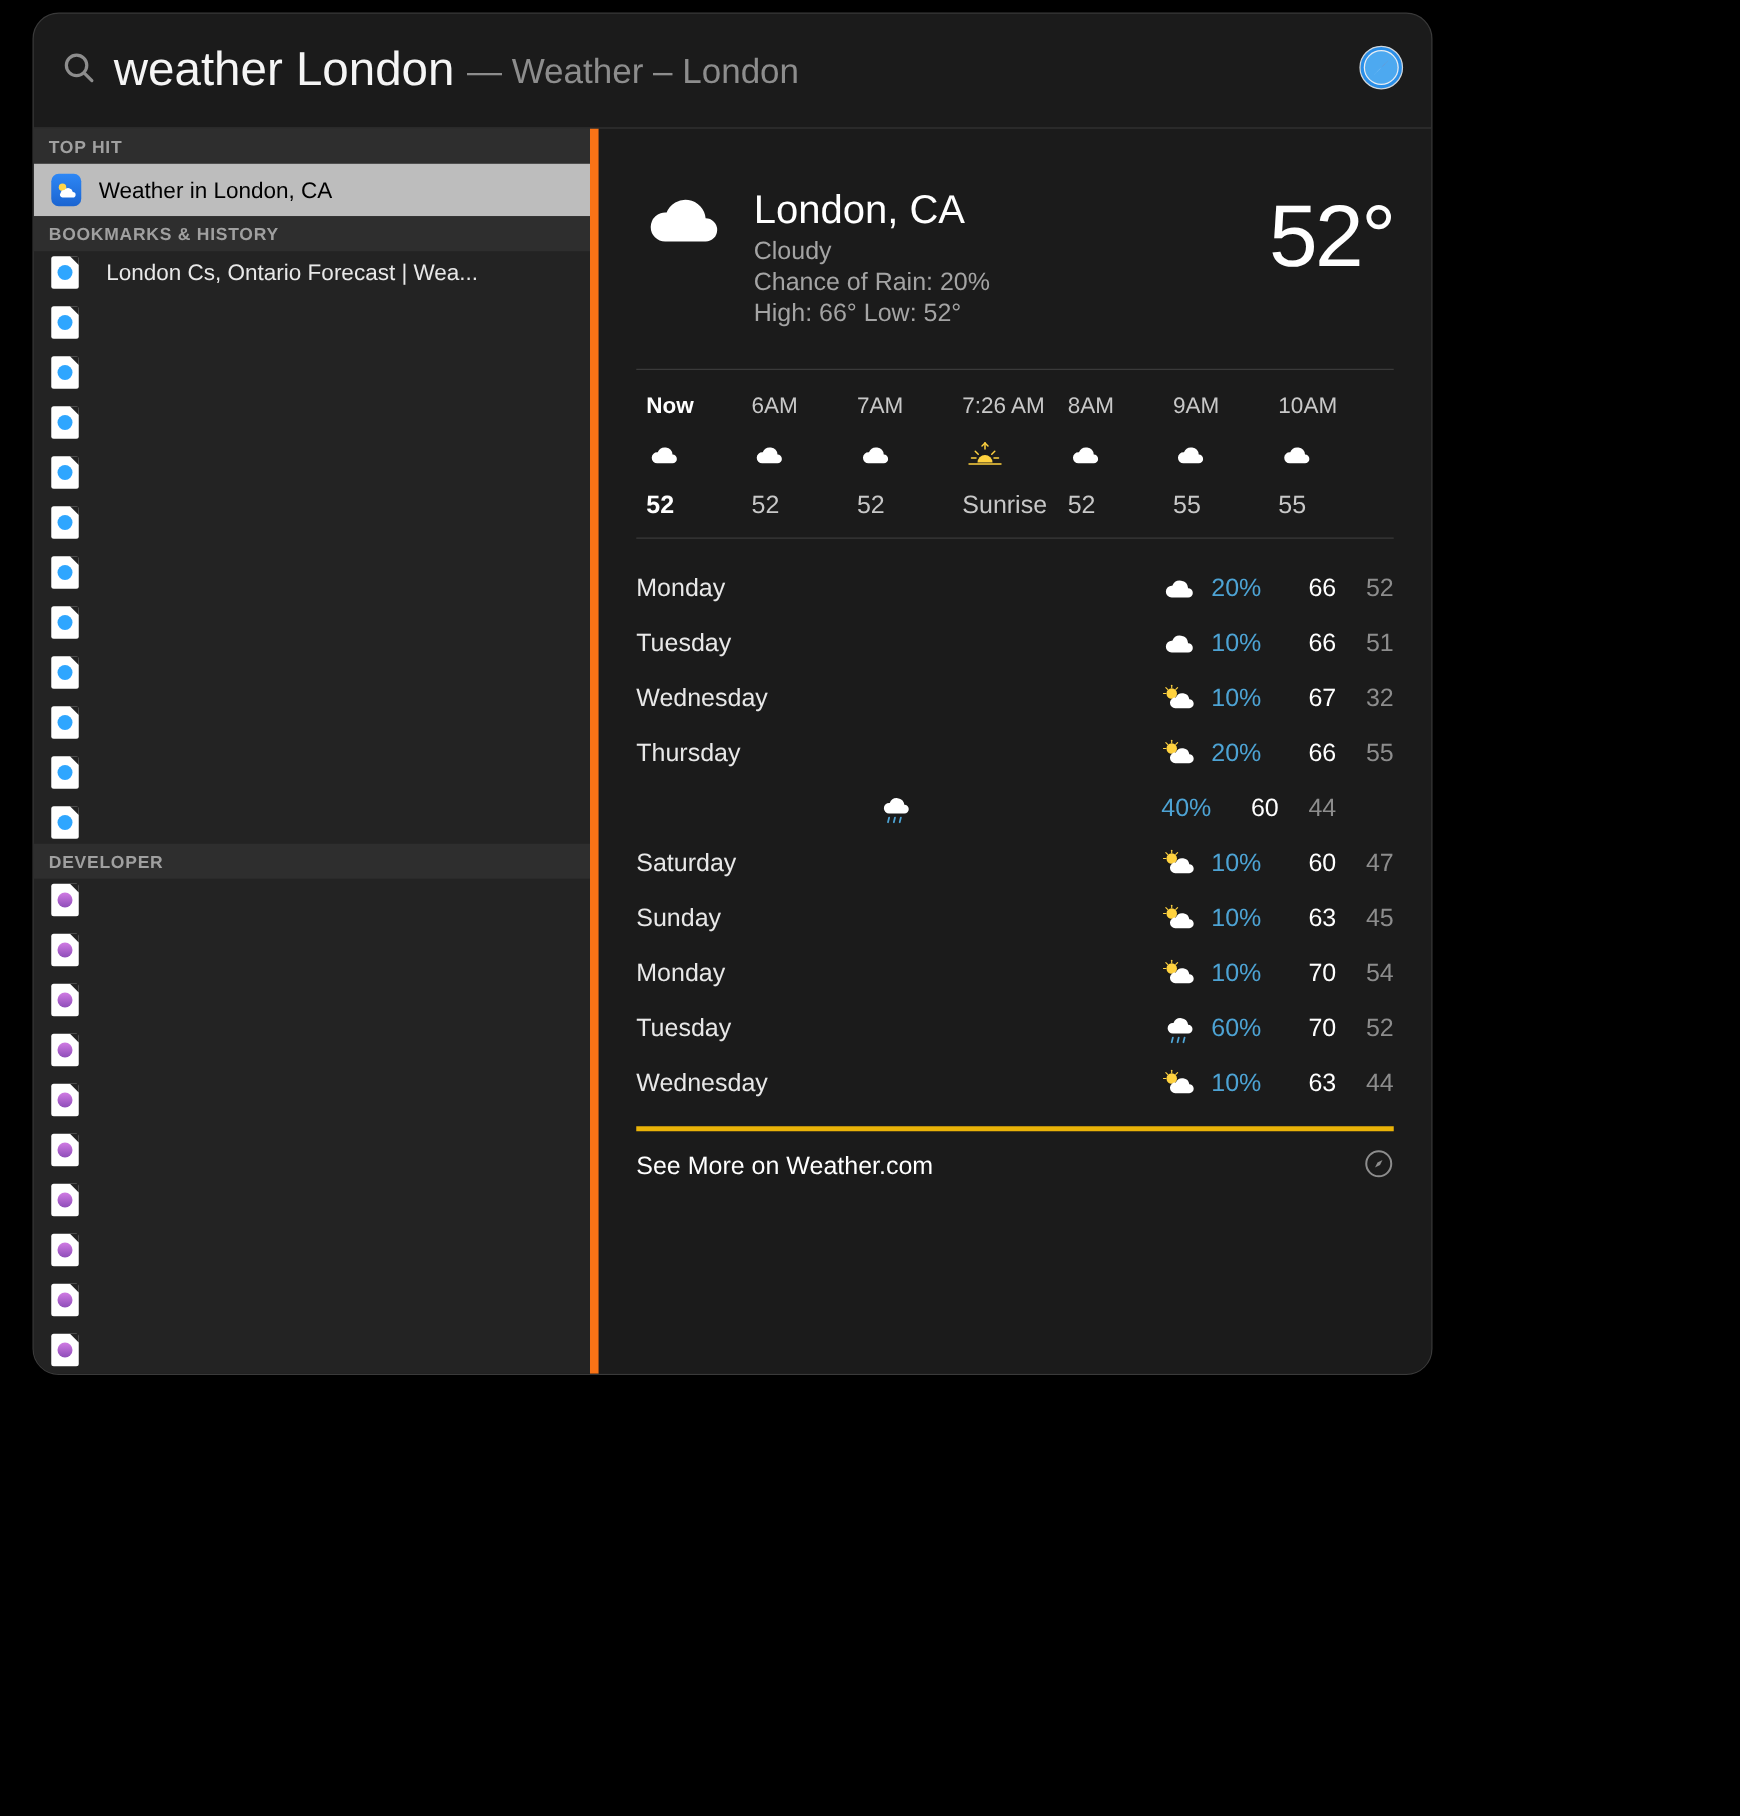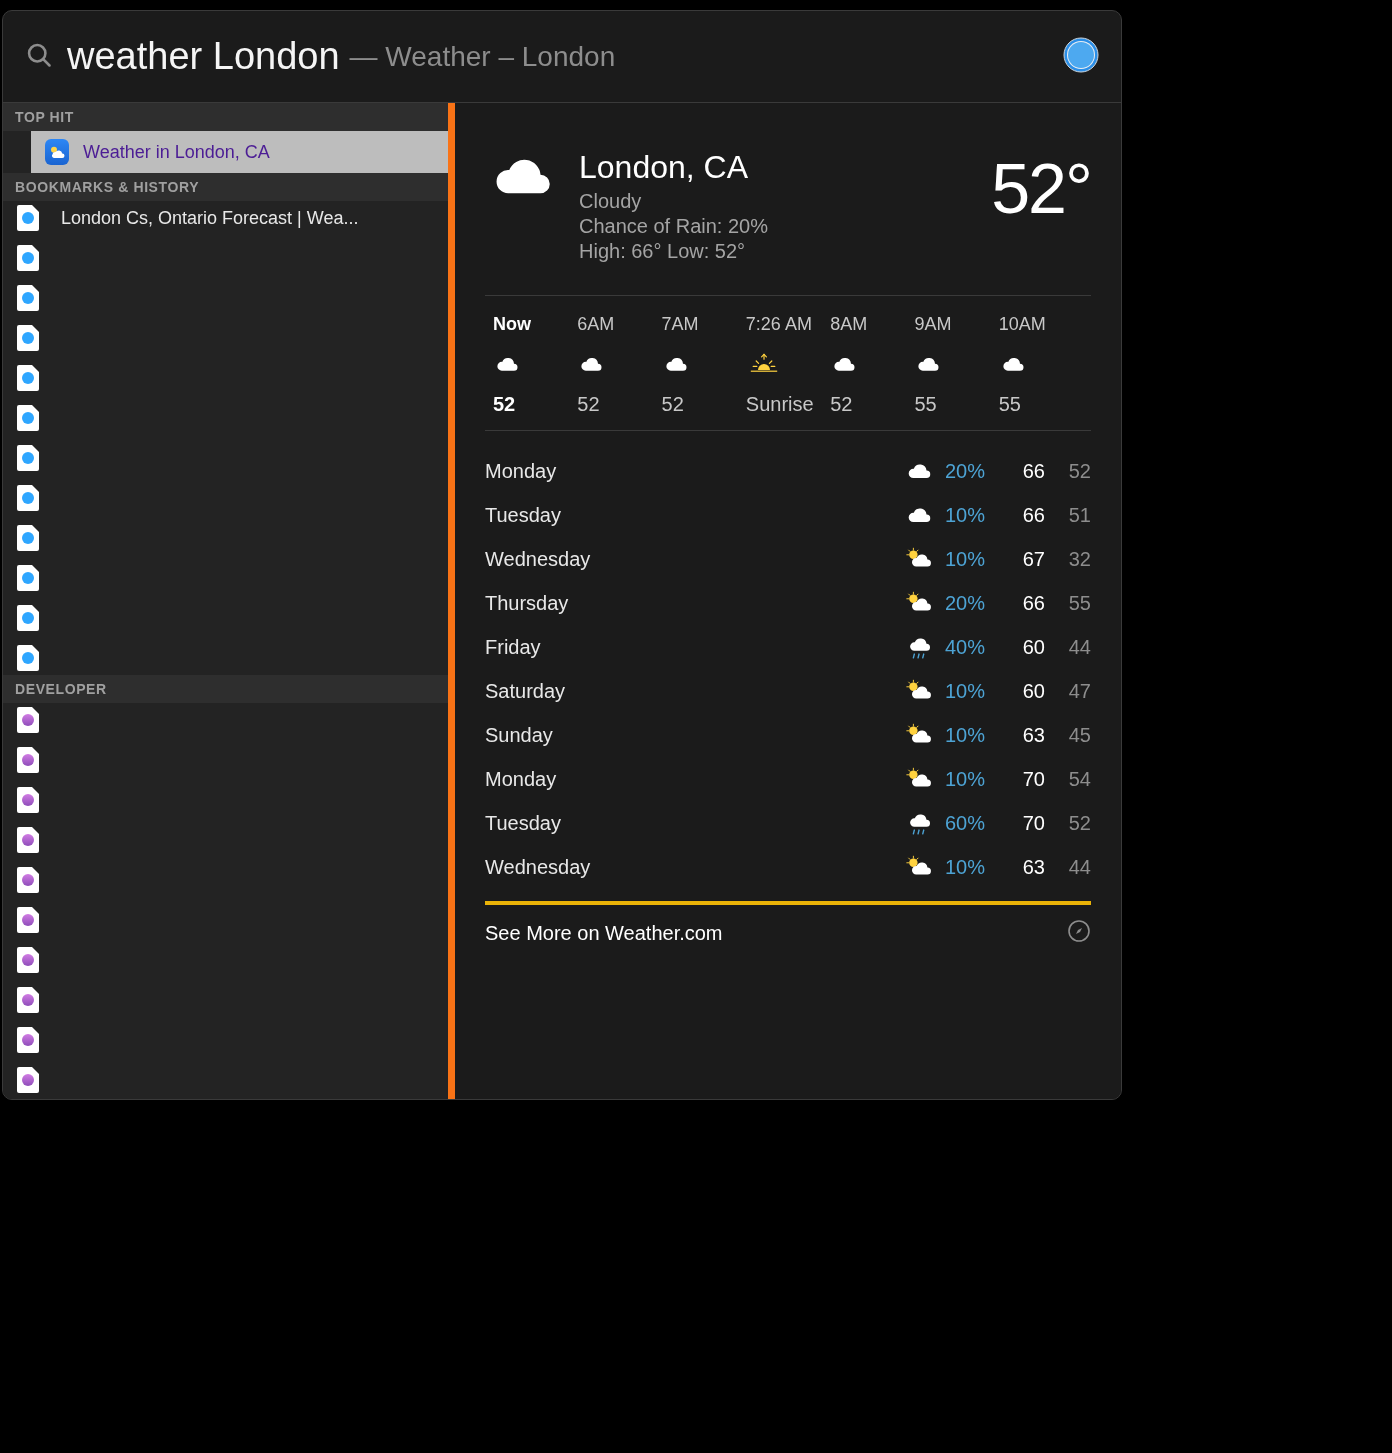--- a/index.html
+++ b/index.html
@@ -1,34 +1,34 @@
 <!DOCTYPE html>
 <html><head>
 <meta charset="utf-8">
 <style>
   * { box-sizing: border-box; margin: 0; padding: 0; }
   html, body { width: 1392px; height: 1453px; background: #000; font-family: -apple-system, "Helvetica Neue", Helvetica, Arial, sans-serif; -webkit-font-smoothing: antialiased; color: #eee; }
-  .panel { position: absolute; top: 10px; left: 2px; width: 1120px; height: 1090px; background: #1b1b1b; border-radius: 10px; border: 1px solid #3a3a3a; overflow: hidden; }
+  .panel { position: absolute; top: 10px; left: 26px; width: 1120px; height: 1090px; background: #1b1b1b; border-radius: 21px; border: 1px solid #3a3a3a; overflow: hidden; }
 
   
   .searchbar { display: flex; align-items: center; height: 92px; padding: 0 22px; border-bottom: 1px solid #3a3a3a; }
   .search-icon { color: #8d8d8d; margin-right: 14px; }
   .search-query { font-size: 38px; font-weight: 400; color: #f5f5f5; }
   .search-suffix { font-size: 28px; color: #8d8d8d; margin-left: 10px; }
   .safari-icon { margin-left: auto; }
 
   
   .body { display: flex; height: calc(100% - 92px); }
   .sidebar { width: 452px; background: #232323; border-right: 7px solid #f97316; overflow: hidden; }
   .content { flex: 1; background: #1b1b1b; padding: 46px 30px 4px 30px; }
 
   
   .section-header { background: #2e2e2e; color: #a0a0a0; font-size: 14px; letter-spacing: 0.6px; padding: 6px 12px; font-weight: 600; }
   .side-item { display: flex; align-items: center; padding: 8px 14px; gap: 14px; color: #e8e8e8; font-size: 18px; cursor: pointer; }
-  .side-item.selected { background: #bdbdbd; color: #4c1d95; margin-left: 28px; }
+  .side-item.selected { background: #bdbdbd; color: #000000; }
   .side-item .icon-slot { width: 24px; display: flex; justify-content: center; align-items: center; }
   .side-item .label { white-space: nowrap; overflow: hidden; text-overflow: ellipsis; }
   .history-list { padding: 4px 0 4px 14px; display: flex; flex-direction: column; gap: 14px; }
   .hist-doc { width: 22px; height: 26px; background: #fff; border-radius: 2px; position: relative; display: flex; justify-content:center; align-items:center; }
   .hist-doc::before { content:""; position:absolute; right:0; top:0; width:0; height:0; border-left:7px solid transparent; border-top:7px solid #232323; }
   .hist-doc .dot-blue { width:12px; height:12px; background:#2ea6ff; border-radius:50%; }
   .hist-doc .dot-purple { width:12px; height:12px; background:linear-gradient(#d07be3,#8e4db9); border-radius:50%; }
   .hist-row { display:flex; align-items:center; gap:22px; color:#e8e8e8; font-size:18px; padding-right:12px; }
   .hist-row .label { white-space: nowrap; overflow: hidden; text-overflow: ellipsis; }
 
@@ -384,21 +384,20 @@
                   <line x1="30" y1="6" x2="27" y2="9"></line>
                 </g>
                 <path d="M50 26a12 12 0 0 0-23-3 9 9 0 0 0-10 9 9 9 0 0 0 9 9h24a7 7 0 0 0 0-15z" fill="#fff"></path>
               </svg>
             </div>
             <div class="d-pct">20%</div>
             <div class="d-hi">66</div>
             <div class="d-lo">55</div>
           </div>
           <div class="day">
-            <div>Friday</div>
             <div class="d-ico">
               <svg width="30" height="27" viewBox="0 0 64 56">
                 <path d="M48 20a13 13 0 0 0-25-3 9 9 0 0 0-10 9 9 9 0 0 0 9 9h26a7 7 0 0 0 0-15z" fill="#fff"></path>
                 <g stroke="#4da3d4" stroke-width="3" stroke-linecap="round">
                   <line x1="22" y1="42" x2="20" y2="50"></line>
                   <line x1="32" y1="42" x2="30" y2="50"></line>
                   <line x1="42" y1="42" x2="40" y2="50"></line>
                 </g>
               </svg>
             </div>

